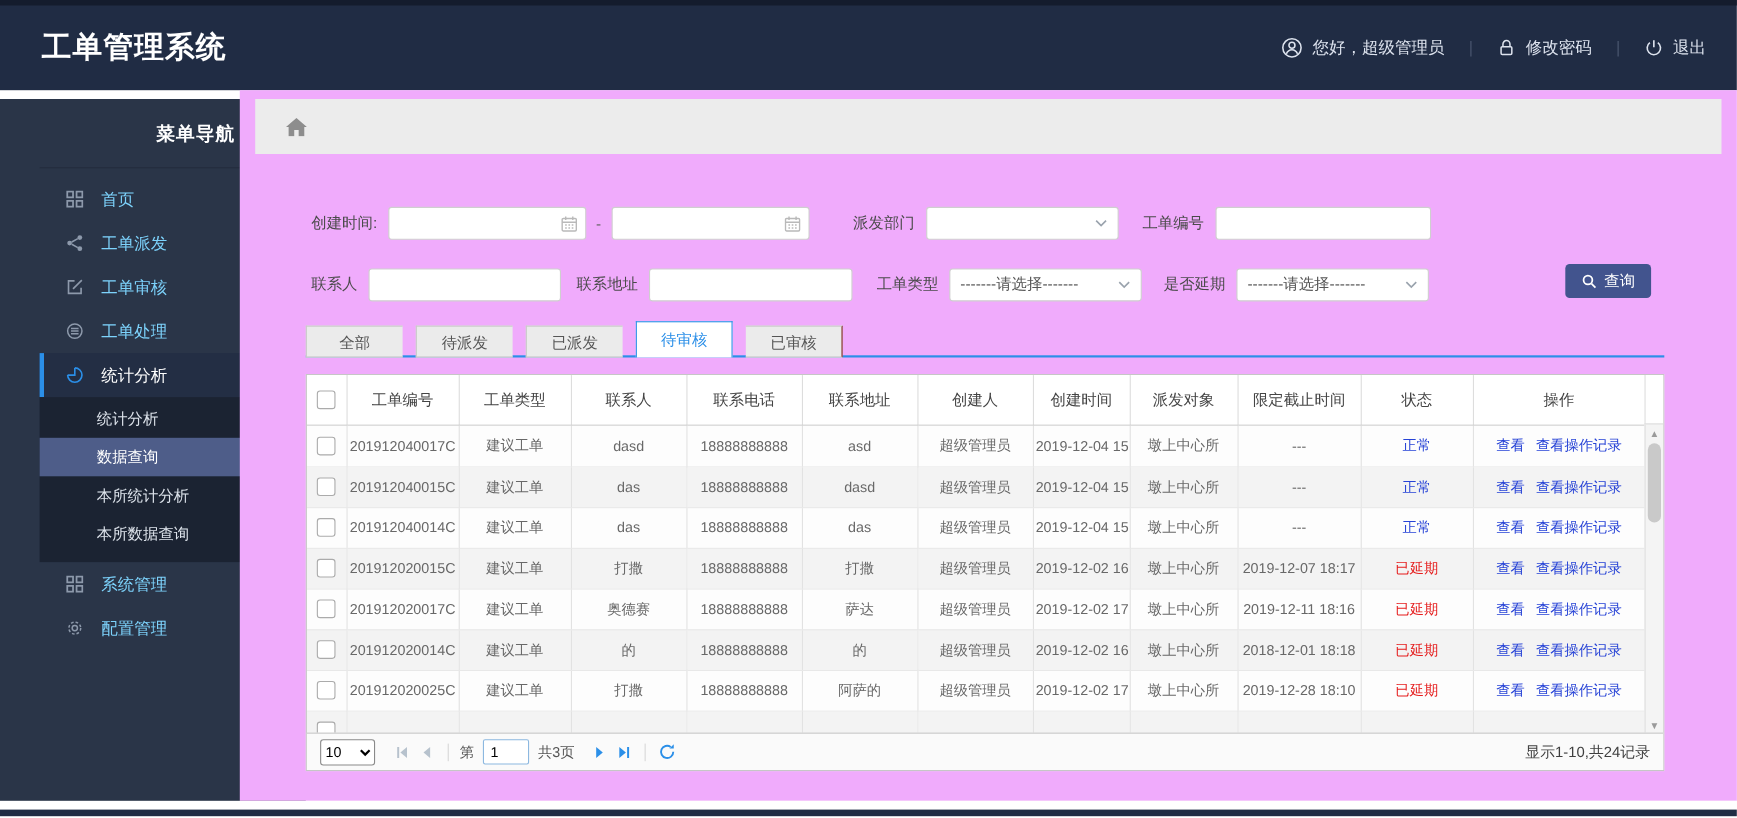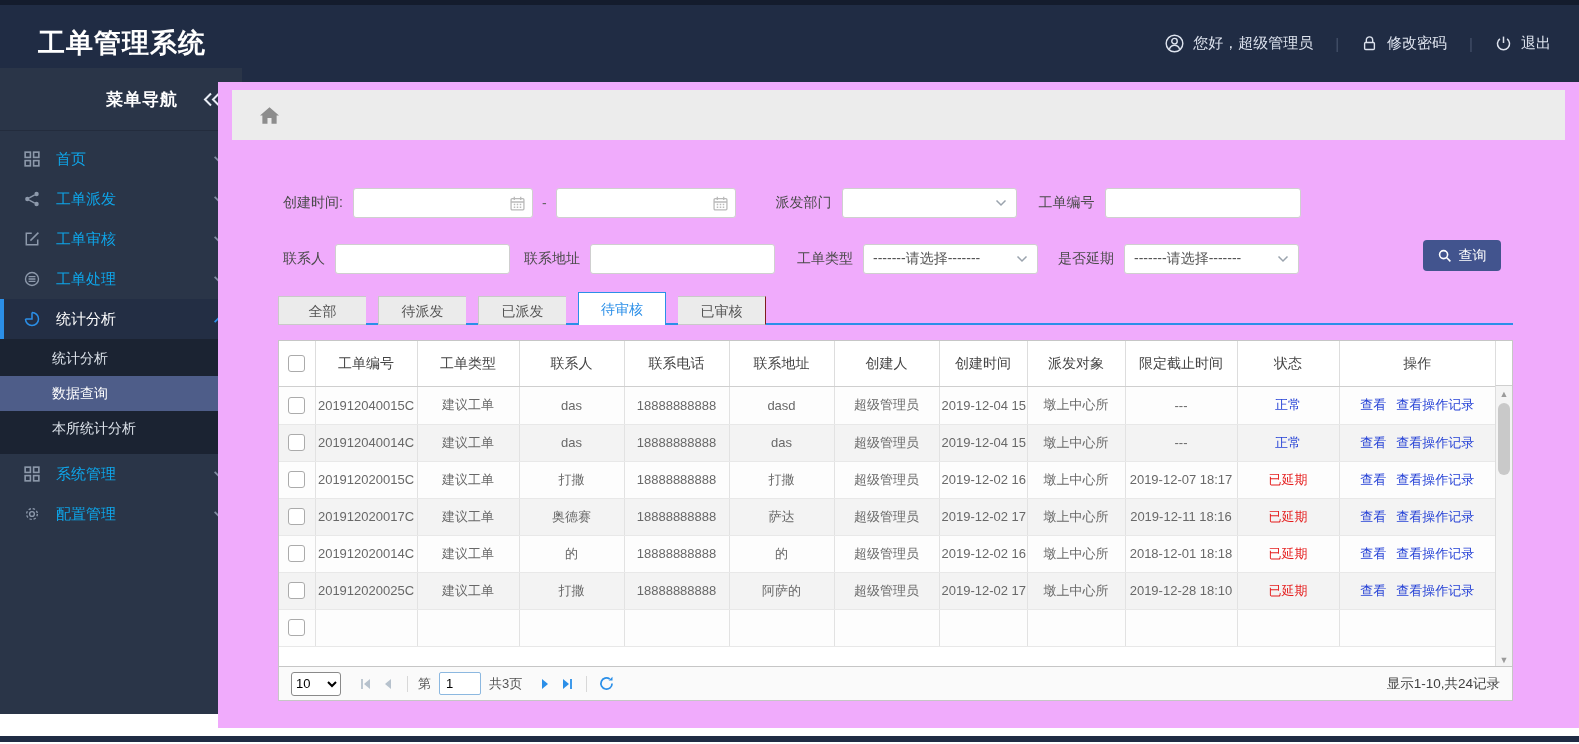--- a/index.html
+++ b/index.html
@@ -9,27 +9,27 @@
 
   
   .header{position:absolute;top:0;left:0;right:0;height:82px;background:var(--header-bg,#202c44);
           border-top:5px solid #141c2d;box-sizing:border-box;padding-left:20px;}
   .header-title{position:absolute;left:38px;top:20px;font-size:27px;font-weight:bold;color:#fff;letter-spacing:1px;}
   .header-right{position:absolute;right:28px;top:0;height:77px;display:flex;align-items:center;color:#dde3ee;font-size:15px;}
   .hr-item{display:flex;align-items:center;gap:9px;cursor:pointer;}
   .hr-sep{color:#46526b;margin:0 22px;font-size:15px;}
 
   
-  .sidebar{position:absolute;top:68px;left:0;width:242px;height:646px;background:var(--sidebar-bg,#2a3548);}
+  .sidebar{position:absolute;top:90px;left:0;width:242px;height:646px;background:var(--sidebar-bg,#2a3548);padding-left:36px;}
   .sidebar-head{height:62px;display:flex;align-items:center;justify-content:flex-end;padding:0 20px;gap:24px;
                 border-bottom:1px solid #232c3d;}
   .sidebar-title{color:#fff;font-size:17px;font-weight:bold;letter-spacing:1px;}
   .collapse-btn{color:#e8edf5;cursor:pointer;display:flex;}
   .nav{margin-top:8px;}
-  .nav-item{height:40px;display:flex;align-items:center;padding:0 16px 0 20px;color:#0ea5e9;font-size:15px;cursor:pointer;border-left:4px solid transparent;box-sizing:border-box;}
+  .nav-item{height:40px;display:flex;align-items:center;padding:0 16px 0 20px;color:#7dd3fc;font-size:15px;cursor:pointer;border-left:4px solid transparent;box-sizing:border-box;}
   .nav-item .nav-icon{width:17px;margin-right:15px;display:flex;color:#8d99ab;}
   .nav-item .nav-label{flex:1;}
   .nav-item .nav-chev{display:flex;color:#7f8ca0;}
   .nav-item.active{border-left-color:var(--accent,#2b8fe8);background:#232e44;color:#fff;}
   .nav-item.active .nav-icon{color:var(--accent,#2b8fe8);}
   .nav-item.active .nav-chev{color:var(--accent,#2b8fe8);transform:rotate(180deg);}
   .submenu{background:var(--submenu-bg,#1b2332);padding:2px 0 8px 0;}
   .submenu-item{height:35px;line-height:35px;padding-left:52px;color:#dee4ec;font-size:14px;cursor:pointer;}
   .submenu-item.selected{background:var(--submenu-sel,#4e5d89);color:#fff;}
 
@@ -244,20 +244,21 @@
         <span class="nav-chev">
           <svg width="13" height="9" viewBox="0 0 12 8">
             <path d="M1.5 1.5L6 6l4.5-4.5" fill="none" stroke="currentColor" stroke-width="1.6"></path>
           </svg>
         </span>
       </div>
       <div class="submenu">
         <div class="submenu-item">统计分析</div>
         <div class="submenu-item selected">数据查询</div>
         <div class="submenu-item">本所统计分析</div>
+        <div class="submenu-item">本所数据查询</div>
       </div>
       <div class="nav-item">
         <span class="nav-icon">
           <svg width="16" height="16" viewBox="0 0 14 14">
             <g fill="none" stroke="currentColor" stroke-width="1.4">
               <rect x="1" y="1" width="4.6" height="4.6"></rect>
               <rect x="8.4" y="1" width="4.6" height="4.6"></rect>
               <rect x="1" y="8.4" width="4.6" height="4.6"></rect>
               <rect x="8.4" y="8.4" width="4.6" height="4.6"></rect>
             </g>
@@ -434,20 +435,34 @@
             <col style="width: 105px;">
             <col style="width: 88px;">
             <col style="width: 98px;">
             <col style="width: 112px;">
             <col style="width: 102px;">
             <col style="width: 156px;">
           </colgroup>
         <tbody id="tbody">
             <tr>
               <td><span class="cb"></span></td>
+              <td>201912040017C</td>
+              <td>建议工单</td>
+              <td>dasd</td>
+              <td>18888888888</td>
+              <td>asd</td>
+              <td>超级管理员</td>
+              <td>2019-12-04 15</td>
+              <td>墩上中心所</td>
+              <td>---</td>
+              <td><span class="st st-normal">正常</span></td>
+              <td><span class="lnk">查看</span><span class="lnk">查看操作记录</span></td>
+            </tr>
+            <tr>
+              <td><span class="cb"></span></td>
               <td>201912040015C</td>
               <td>建议工单</td>
               <td>das</td>
               <td>18888888888</td>
               <td>dasd</td>
               <td>超级管理员</td>
               <td>2019-12-04 15</td>
               <td>墩上中心所</td>
               <td>---</td>
               <td><span class="st st-normal">正常</span></td>

